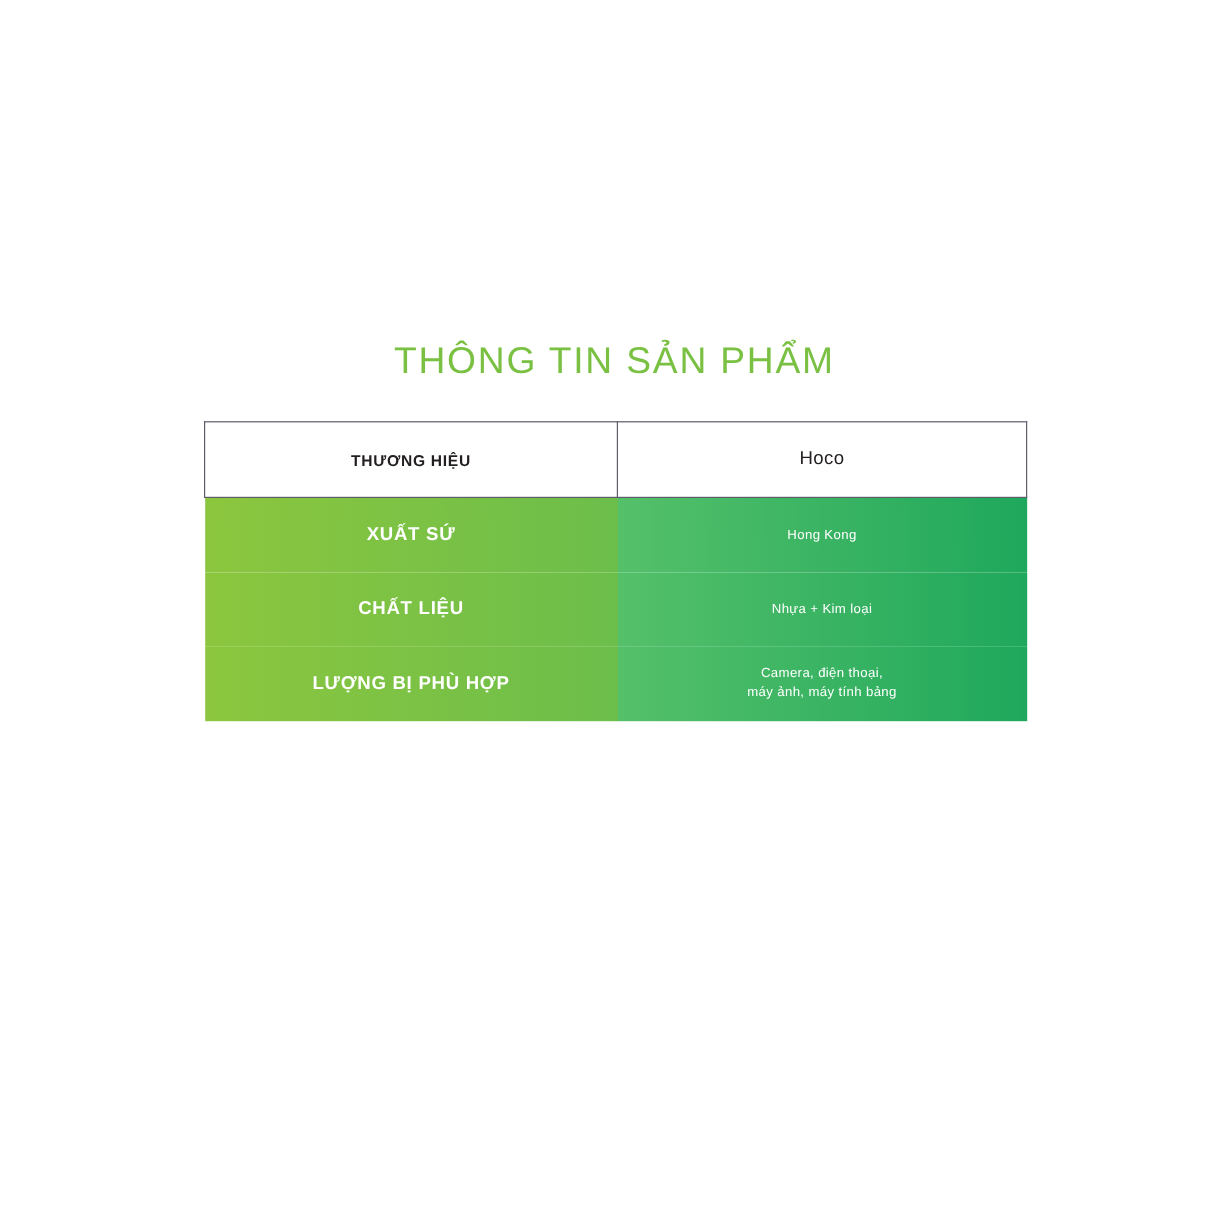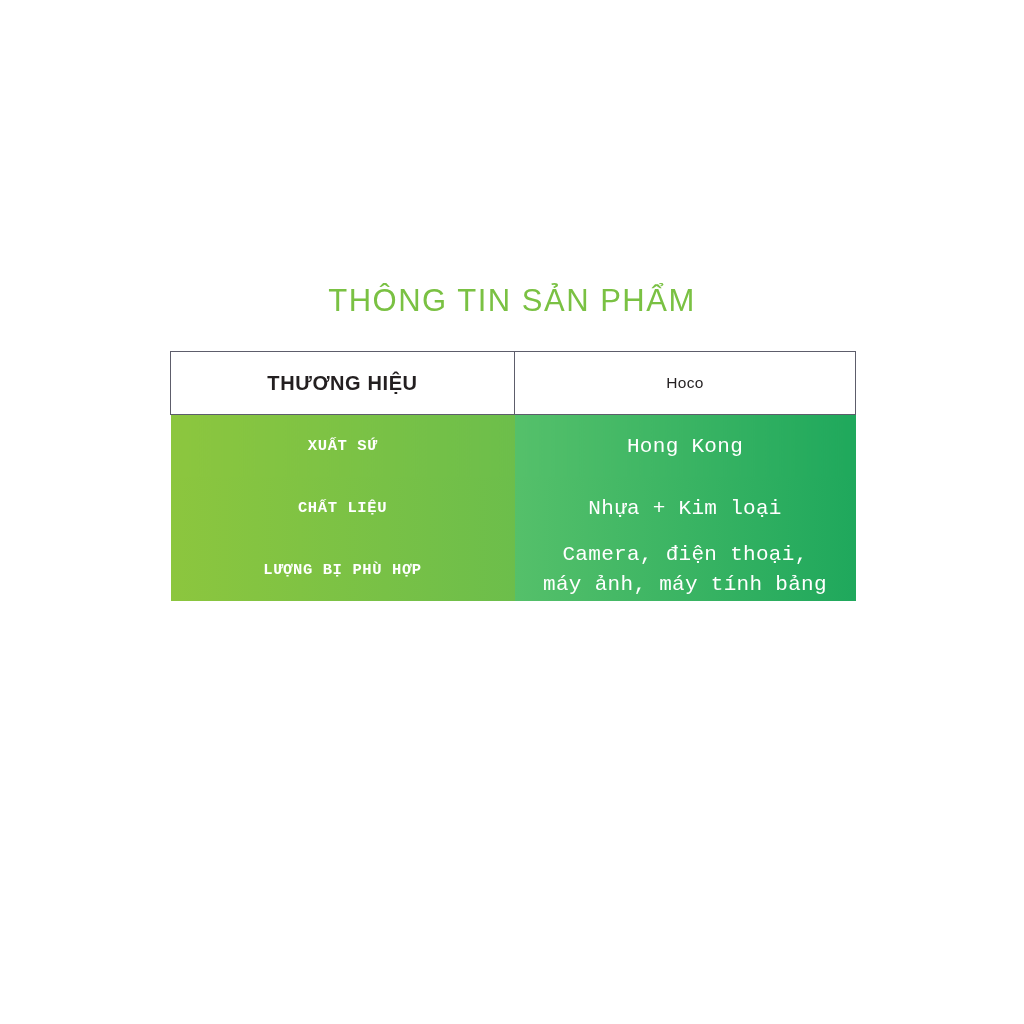--- a/index.html
+++ b/index.html
@@ -52,48 +52,47 @@
 
   .col-label { width: 343px; }
   .col-value { width: 340px; }
 
   
   tr.row-plain td {
     background: #ffffff;
     border: 1px solid #5d5d6b;
   }
   tr.row-plain td.col-label {
-    font-size: 20px;
+    font-size: 13px;
     font-weight: bold;
     color: #231f20;
     letter-spacing: 0.6px;
     margin-left: 20px;
   }
   tr.row-plain td.col-value {
     font-size: 15.5px;
     font-weight: 400;
     color: #231f20;
     letter-spacing: 0.3px;
   }
 
   
   tr.row-accent td {
     border: none;
     color: #ffffff;
-    font-family: Liberation Mono, monospace;
   }
   tr.row-accent td.col-label {
     background: linear-gradient(to right, #8cc63e, #6cbe4b);
     font-size: 15.5px;
     font-weight: bold;
     letter-spacing: 0.6px;
   }
   tr.row-accent td.col-value {
     background: linear-gradient(to right, #55c06a, #1fa85c);
-    font-size: 21px;
+    font-size: 11px;
     font-weight: 400;
     letter-spacing: 0.3px;
   }
 
   .value-lines {
     line-height: 1.45;
   }
 </style>
 </head>
 <body>

